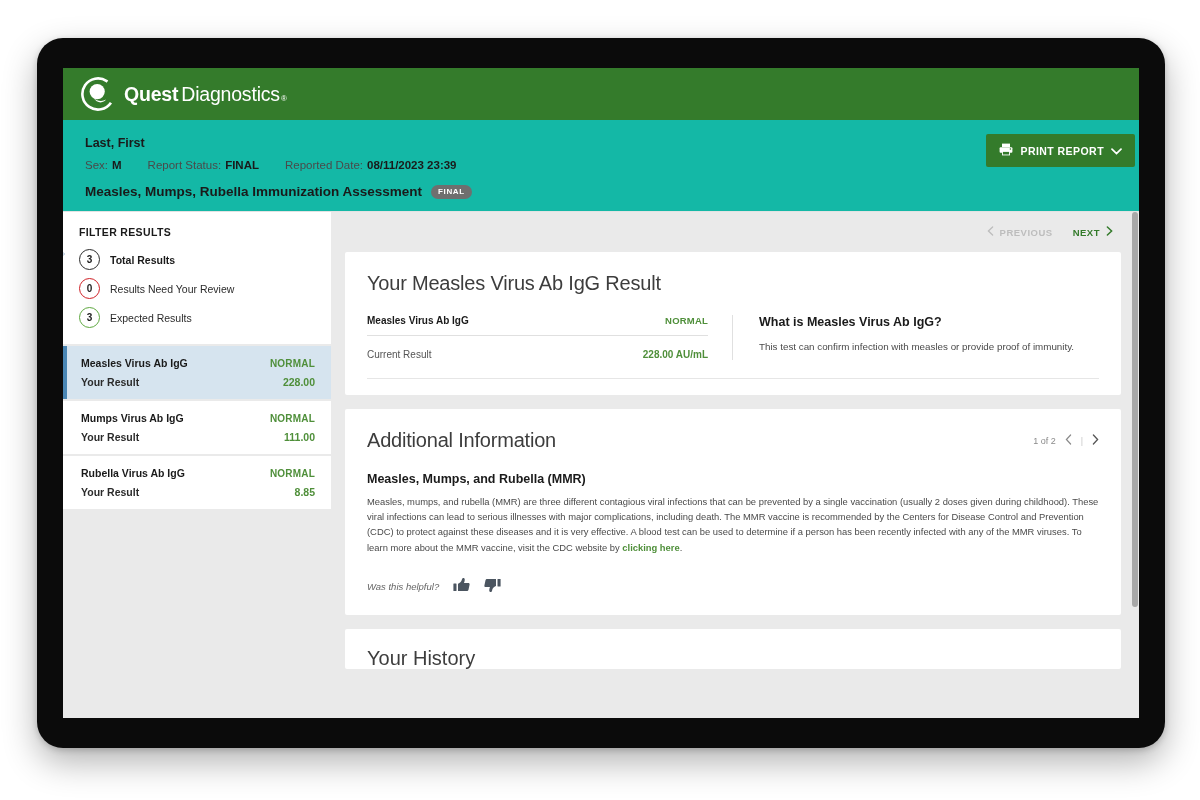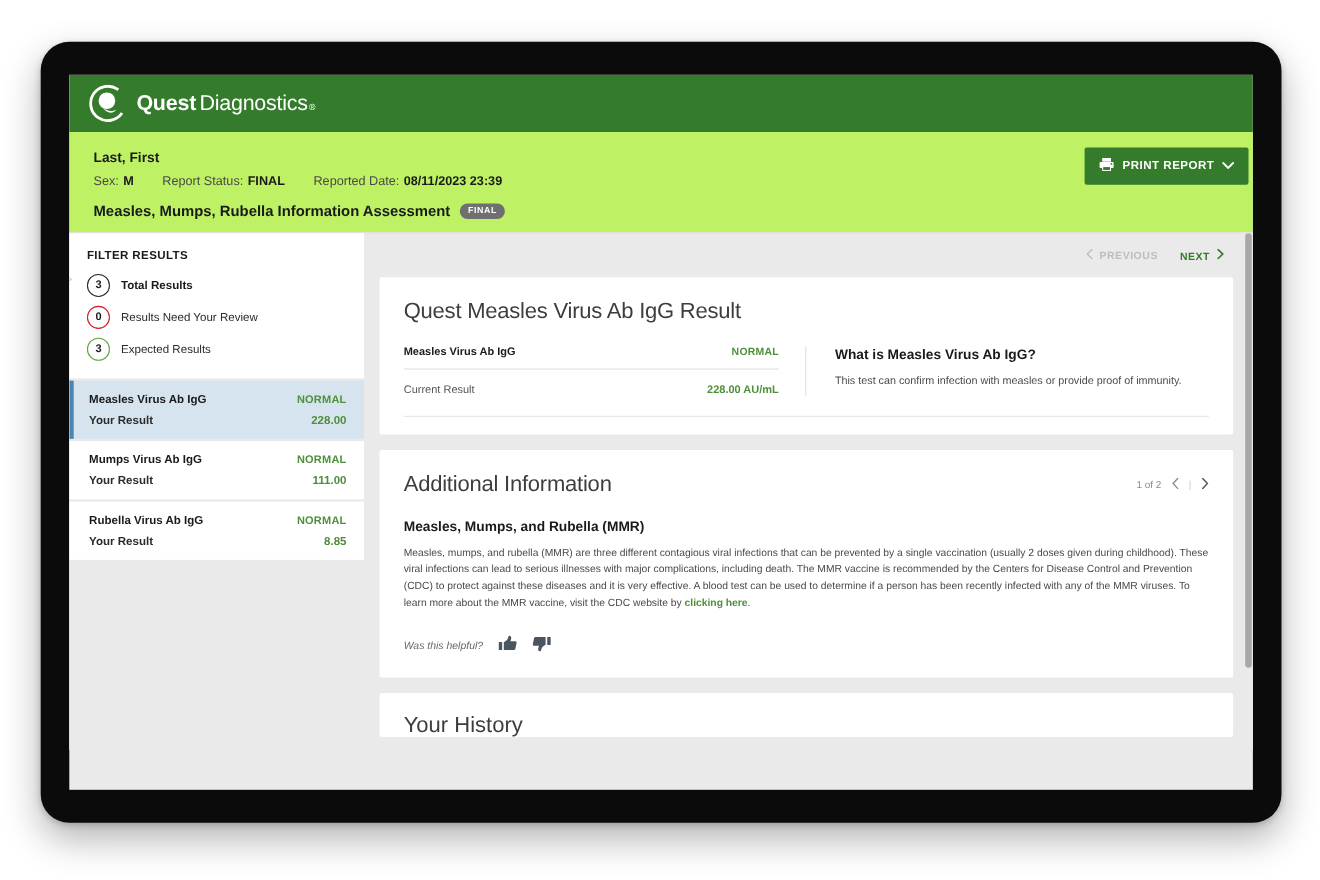--- a/index.html
+++ b/index.html
@@ -35,21 +35,21 @@
   .brand-text {
     color: #fff; font-size: 19.5px; letter-spacing: -0.2px;
     white-space: nowrap; display:flex; align-items:baseline;
   }
   .brand-quest { font-weight: 700; }
   .brand-diag { font-weight: 400; margin-left: 3px; }
   .brand-tm { font-size: 8px; vertical-align: super; margin-left: 1px; }
 
   
   .patient-header {
-    background: #bef264; padding: 16px 22px 12px 22px; position: relative;
+    background: #14b8a6; padding: 16px 22px 12px 22px; position: relative;
     border-bottom: 1px solid #e3e3e3;
   }
   .pname { font-size: 12.5px; font-weight: 700; color: #1a1a1a; }
   .pmeta { margin-top: 9px; font-size: 11.5px; color: #4a4a4a; display: flex; }
   .pmeta span.lbl { margin-right: 4px; }
   .pmeta .grp { margin-right: 26px; white-space: nowrap; }
   .pmeta b { color: #1a1a1a; font-weight: 700; }
   .ptitle {
     margin-top: 13px; font-size: 13.5px; font-weight: 700; color: #1a1a1a;
     display: flex; align-items: center;
@@ -188,21 +188,21 @@
             <span class="lbl">Sex:</span><b>M</b>
           </span>
           <span class="grp">
             <span class="lbl">Report Status:</span><b>FINAL</b>
           </span>
           <span class="grp">
             <span class="lbl">Reported Date:</span><b>08/11/2023 23:39</b>
           </span>
         </div>
         <div class="ptitle">
-          <span>Measles, Mumps, Rubella Information Assessment</span>
+          <span>Measles, Mumps, Rubella Immunization Assessment</span>
           <span class="final-badge">FINAL</span>
         </div>
 
         <button class="print-btn">
           <span>
             <svg width="14" height="13" viewBox="0 0 14 13" aria-hidden="true">
               <rect x="3" y="0.6" width="8" height="3.4" fill="#fff"></rect>
               <rect x="0.6" y="4.2" width="12.8" height="5.6" rx="1" fill="#fff"></rect>
               <rect x="3" y="8" width="8" height="4.4" fill="#fff"></rect>
               <rect x="3.9" y="8.9" width="6.2" height="2.6" fill="#347b2b"></rect>
@@ -294,21 +294,21 @@
               <span>NEXT</span>
               <span>
                 <svg width="7" height="10" viewBox="0 0 7 10" aria-hidden="true">
                   <path d="M1.4 1 L5.6 5 L1.4 9" fill="none" stroke="#347b2b" stroke-width="1.5" stroke-linecap="round"></path>
                 </svg>
               </span>
             </span>
           </div>
 
           <div class="card result-card">
-            <div class="card-h1">Quest Measles Virus Ab IgG Result</div>
+            <div class="card-h1">Your Measles Virus Ab IgG Result</div>
             <div class="result-grid">
               <div class="rg-left">
                 <div class="rl-row divider">
                   <span class="rl-name">Measles Virus Ab IgG</span>
                   <span class="rl-flag">NORMAL</span>
                 </div>
                 <div class="rl-row second">
                   <span class="rl-label">Current Result</span>
                   <span class="rl-val">228.00 AU/mL</span>
                 </div>

